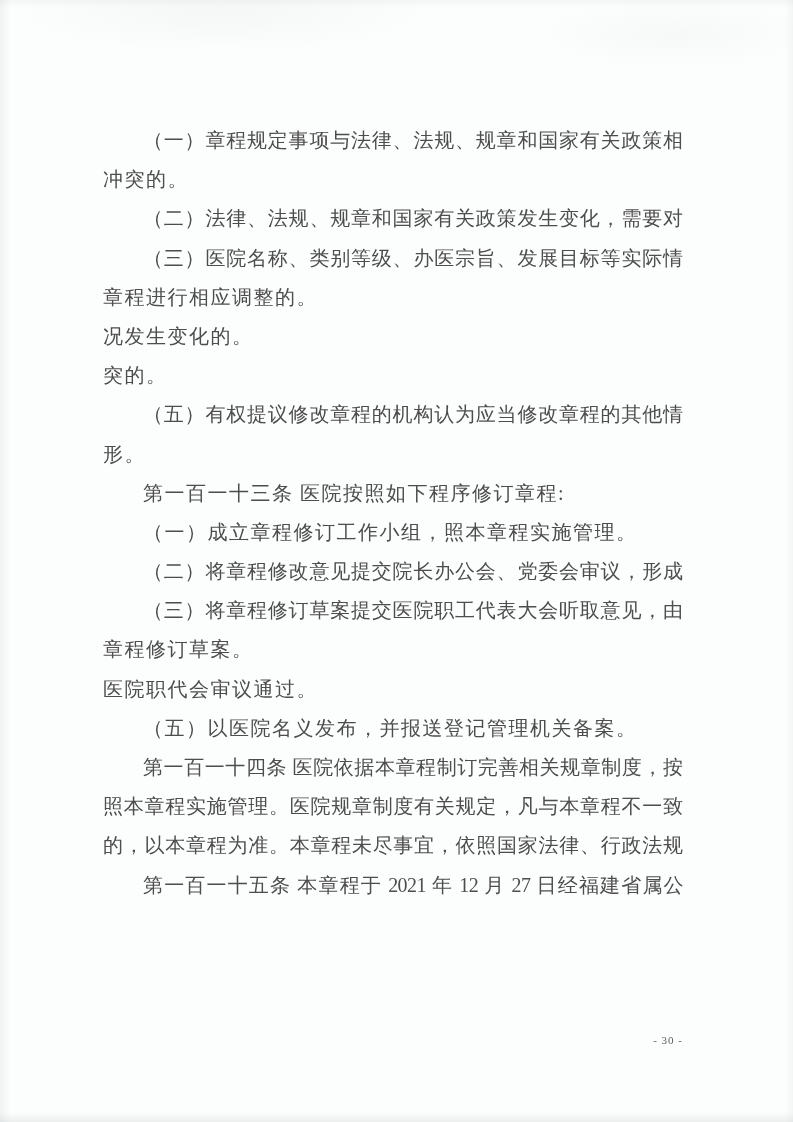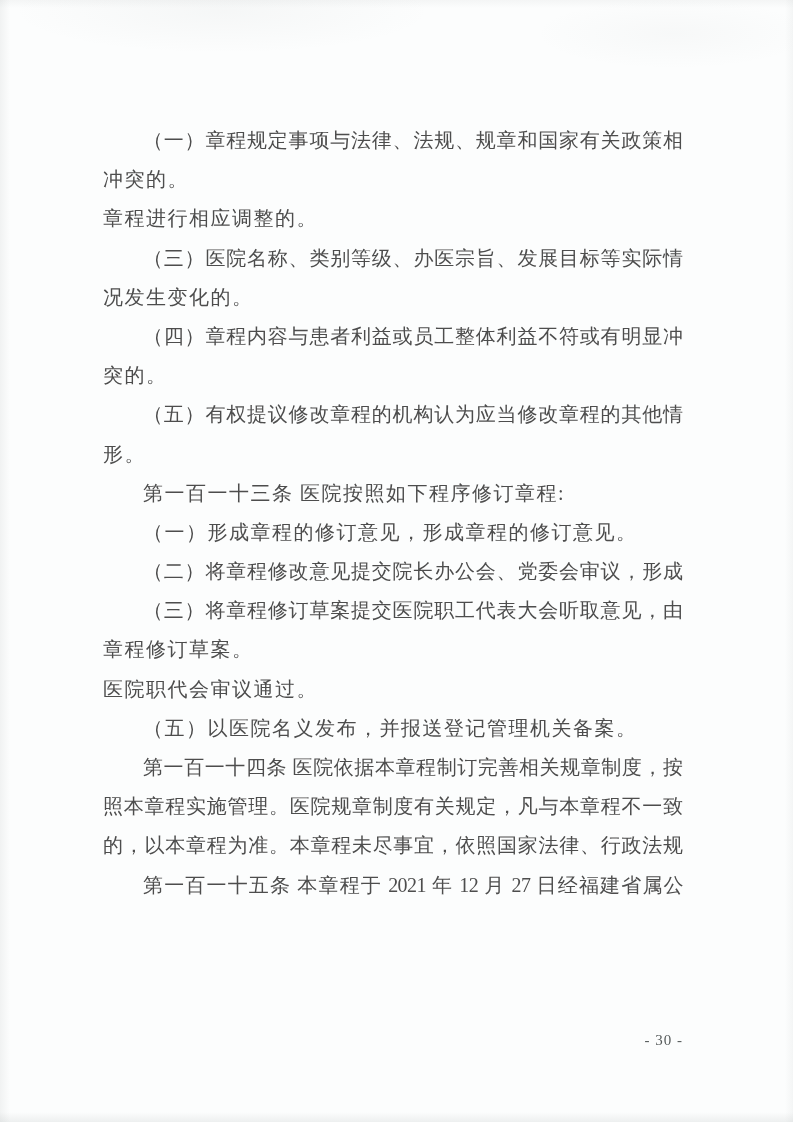--- a/index.html
+++ b/index.html
@@ -48,42 +48,42 @@
   .line.indent {
     text-indent: 2em;
   }
   .line.tight {
     letter-spacing: -0.6px;
   }
   .page-number {
     position: absolute;
     top: 1031px;
     right: 110px;
-    font-size: 15px;
+    font-size: 11px;
     line-height: 18px;
     color: #565b5b;
     letter-spacing: 1px;
   }
 </style>
 </head>
 <body>
 
 <div class="page">
   <div class="text-block">
     <div class="line indent fill">（一）章程规定事项与法律、法规、规章和国家有关政策相</div>
     <div class="line">冲突的。</div>
+    <div class="line indent fill">（二）法律、法规、规章和国家有关政策发生变化，需要对</div>
+    <div class="line indent fill">（三）医院名称、类别等级、办医宗旨、发展目标等实际情</div>
     <div class="line">章程进行相应调整的。</div>
-    <div class="line indent fill">（三）医院名称、类别等级、办医宗旨、发展目标等实际情</div>
     <div class="line">况发生变化的。</div>
-    <div class="line indent fill">（四）章程内容与患者利益或员工整体利益不符或有明显冲</div>
     <div class="line">突的。</div>
     <div class="line indent fill">（五）有权提议修改章程的机构认为应当修改章程的其他情</div>
     <div class="line">形。</div>
     <div class="line indent">第一百一十三条 医院按照如下程序修订章程:</div>
-    <div class="line indent">（一）形成章程的修订意见，形成章程的修订意见。</div>
+    <div class="line indent">（一）成立章程修订工作小组，照本章程实施管理。</div>
     <div class="line indent fill">（二）将章程修改意见提交院长办公会、党委会审议，形成</div>
     <div class="line indent fill">（三）将章程修订草案提交医院职工代表大会听取意见，由</div>
     <div class="line">章程修订草案。</div>
     <div class="line">医院职代会审议通过。</div>
     <div class="line indent">（五）以医院名义发布，并报送登记管理机关备案。</div>
     <div class="line indent fill">第一百一十四条 医院依据本章程制订完善相关规章制度，按</div>
     <div class="line fill">照本章程实施管理。医院规章制度有关规定，凡与本章程不一致</div>
     <div class="line fill">的，以本章程为准。本章程未尽事宜，依照国家法律、行政法规</div>
     <div class="line indent fill tight">第一百一十五条 本章程于 2021 年 12 月 27 日经福建省属公</div>
   </div>

